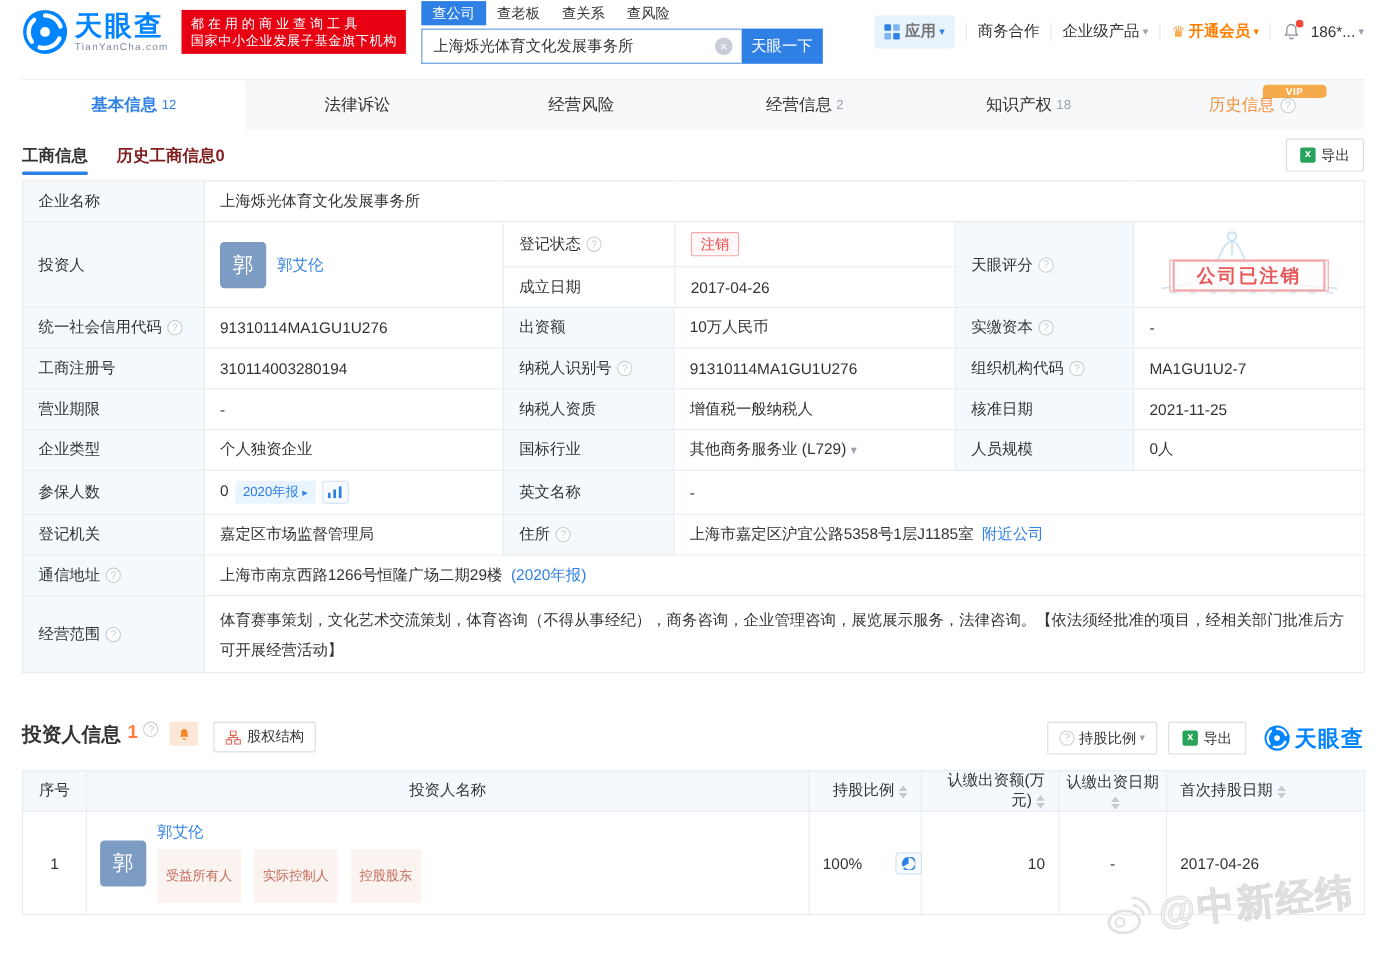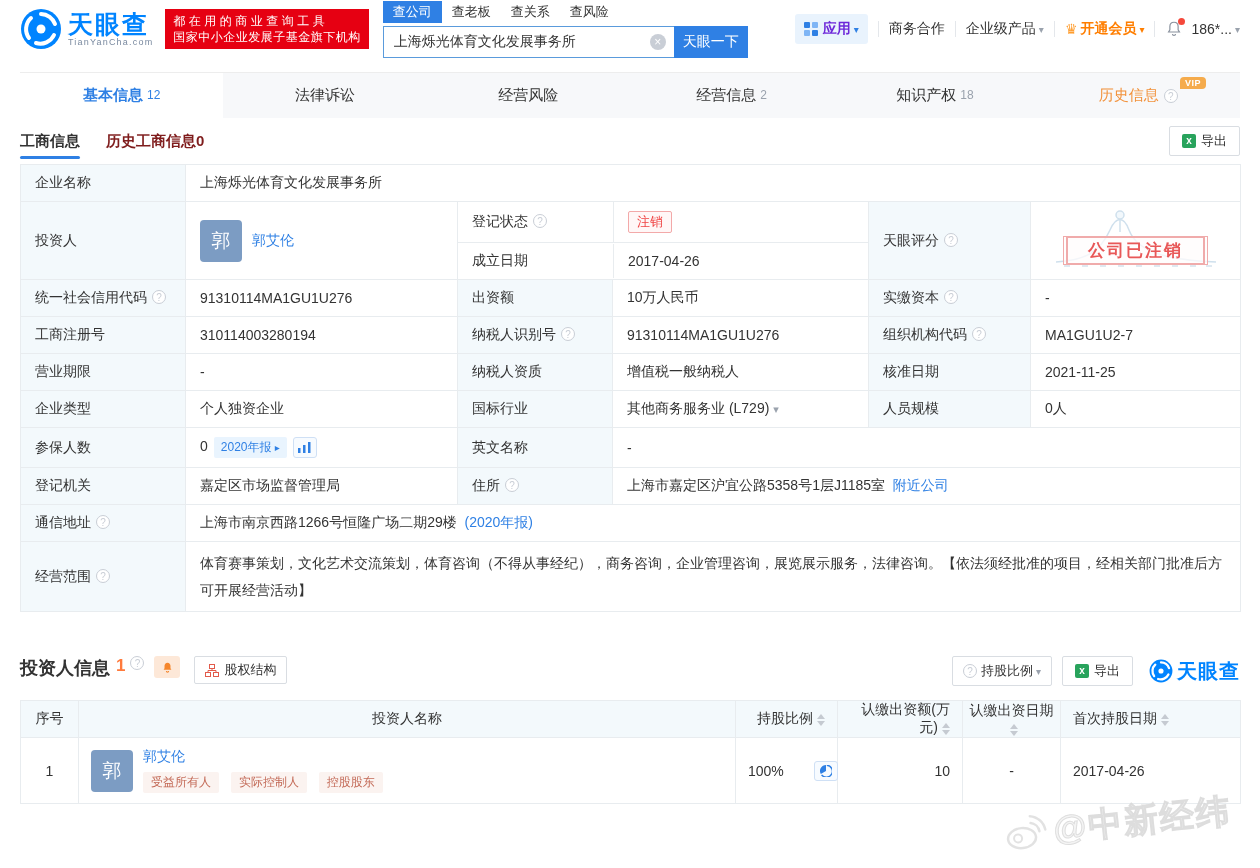--- a/index.html
+++ b/index.html
@@ -41,21 +41,21 @@
   .bell-dot { position:absolute; top:-2px; right:-2px; width:7px; height:7px; border-radius:50%; background:#f5483b; }
   .account { color:#333;justify-content:center; }
 
   
   .main-tabs { display:flex; margin:14px 20px 0; background:#f7f8fa; border-top:1px solid #ededed; height:46px; }
   .mtab { flex:1; display:flex; align-items:center; justify-content:center; font-size:15px; color:#333; cursor:pointer; position:relative; }
   .mtab .cnt { font-size:12px; color:#9aa2ad; margin-left:4px; margin-top:-2px; }
   .mtab.active { background:#fff; color:#2f80e4; font-weight:bold; }
   .mtab.active .cnt { color:#2f80e4; font-weight:normal; }
   .mtab.orange { color:#f2923c; }
-  .vip-badge { position:absolute; top:4px; right:34px; background:#f5ab4c; color:#fff; font-size:9px; font-weight:bold; padding:1px 5px; border-radius:4px 4px 4px 0; letter-spacing:0.5px; }
+  .vip-badge { position:absolute; top:4px; right:34px; background:#f5ab4c; color:#fff; font-size:9px; font-weight:bold; padding:1px 21px; border-radius:4px 4px 4px 0; letter-spacing:0.5px; }
 
   .q { display:inline-block; width:14px; height:14px; border:1px solid #c9ced6; border-radius:50%; color:#c9ced6; font-size:10px; line-height:13px; text-align:center; margin-left:5px; vertical-align:1px; cursor:pointer; background:#fff; }
 
   
   .subtab-row { display:flex; align-items:center; margin:0 20px; height:46px; }
   .subtab { font-size:15px; color:#7f1d1d; margin-right:26px; cursor:pointer; position:relative; padding:10px 0;font-weight:bold; }
   .subtab.active { color:#333; font-weight:bold; }
   .subtab.active::after { content:""; position:absolute; left:0; right:0; bottom:2px; height:3px; background:#2f80e4; border-radius:2px; }
   .export-btn { margin-left:auto; display:flex; align-items:center; background:#fff; border:1px solid #d9dde2; border-radius:2px; height:30px; padding:0 12px; font-size:13px; color:#333; cursor:pointer; font-family:inherit; }
   .xls { display:inline-block; width:14px; height:14px; background:#28a35c; border-radius:2px; color:#fff; font-size:10px; font-weight:bold; line-height:14px; text-align:center; margin-right:5px; }
@@ -101,21 +101,21 @@
   .inv-table th { background:#f3f9fc; border:1px solid #e8ecef; font-weight:normal; color:#333; height:36px; padding:0 12px; }
   .inv-table td { border:1px solid #e8ecef; padding:10px 12px; }
   .sort { display:inline-flex; flex-direction:column; vertical-align:middle; margin-left:4px; }
   .sort i { width:0; height:0; border-left:4px solid transparent; border-right:4px solid transparent; }
   .sort .up { border-bottom:5px solid #c5cad1; margin-bottom:2px; }
   .sort .dn { border-top:5px solid #c5cad1; }
   .th-r, .td-r { text-align:right; }
   .th-c, .td-c { text-align:center; }
   .name-wrap { display:flex; align-items:center; }
   .name-stack .nm { font-size:14px; margin-bottom:6px; display:inline-block; }
-  .tag { display:inline-block; background:#fbf3f0; color:#c36a57; font-size:12px; padding:2px 8px; margin-right:8px; border-radius:2px; }
+  .tag { display:inline-block; background:#fbf3f0; color:#c36a57; font-size:12px; padding:16px 8px; margin-right:8px; border-radius:2px; }
   .ratio-val { display:inline-flex; align-items:center;gap:24px; }
   .pie-box { display:inline-flex; align-items:center; justify-content:center; width:24px; height:20px; border:1px solid #cfe0f5; border-radius:3px; background:#f7fbff; margin-left:6px; cursor:pointer; }
 
   
   .watermark { position:absolute; right:28px; top:800px; display:flex; align-items:center; color:#dcdcdc; transform:rotate(-6deg); opacity:0.85; }
   .watermark .wm-txt { font-size:34px; font-weight:bold; letter-spacing:2px; -webkit-text-stroke:1px #d8d8d8; color:#f3f3f3; }
   .watermark svg { margin-right:6px; }
 </style>
 </head>
 <body>
@@ -159,21 +159,21 @@
     </div>
 
     <nav class="top-nav">
       <span class="apps-chip">
         <span class="grid-icon">
             <i></i>
             <i></i>
             <i></i>
             <i></i>
           </span>
-        <span style="color:#6d28d9;font-weight:bold;">应用</span>
+        <span style="color:#737373;font-weight:bold;">应用</span>
         <span class="caret">▾</span>
       </span>
       <span class="nav-sep"></span>
       <span class="nav-link">商务合作</span>
       <span class="nav-sep"></span>
       <span class="nav-link">
         <span>企业级产品</span>
         <span class="caret gray">▾</span>
       </span>
       <span class="nav-sep"></span>

